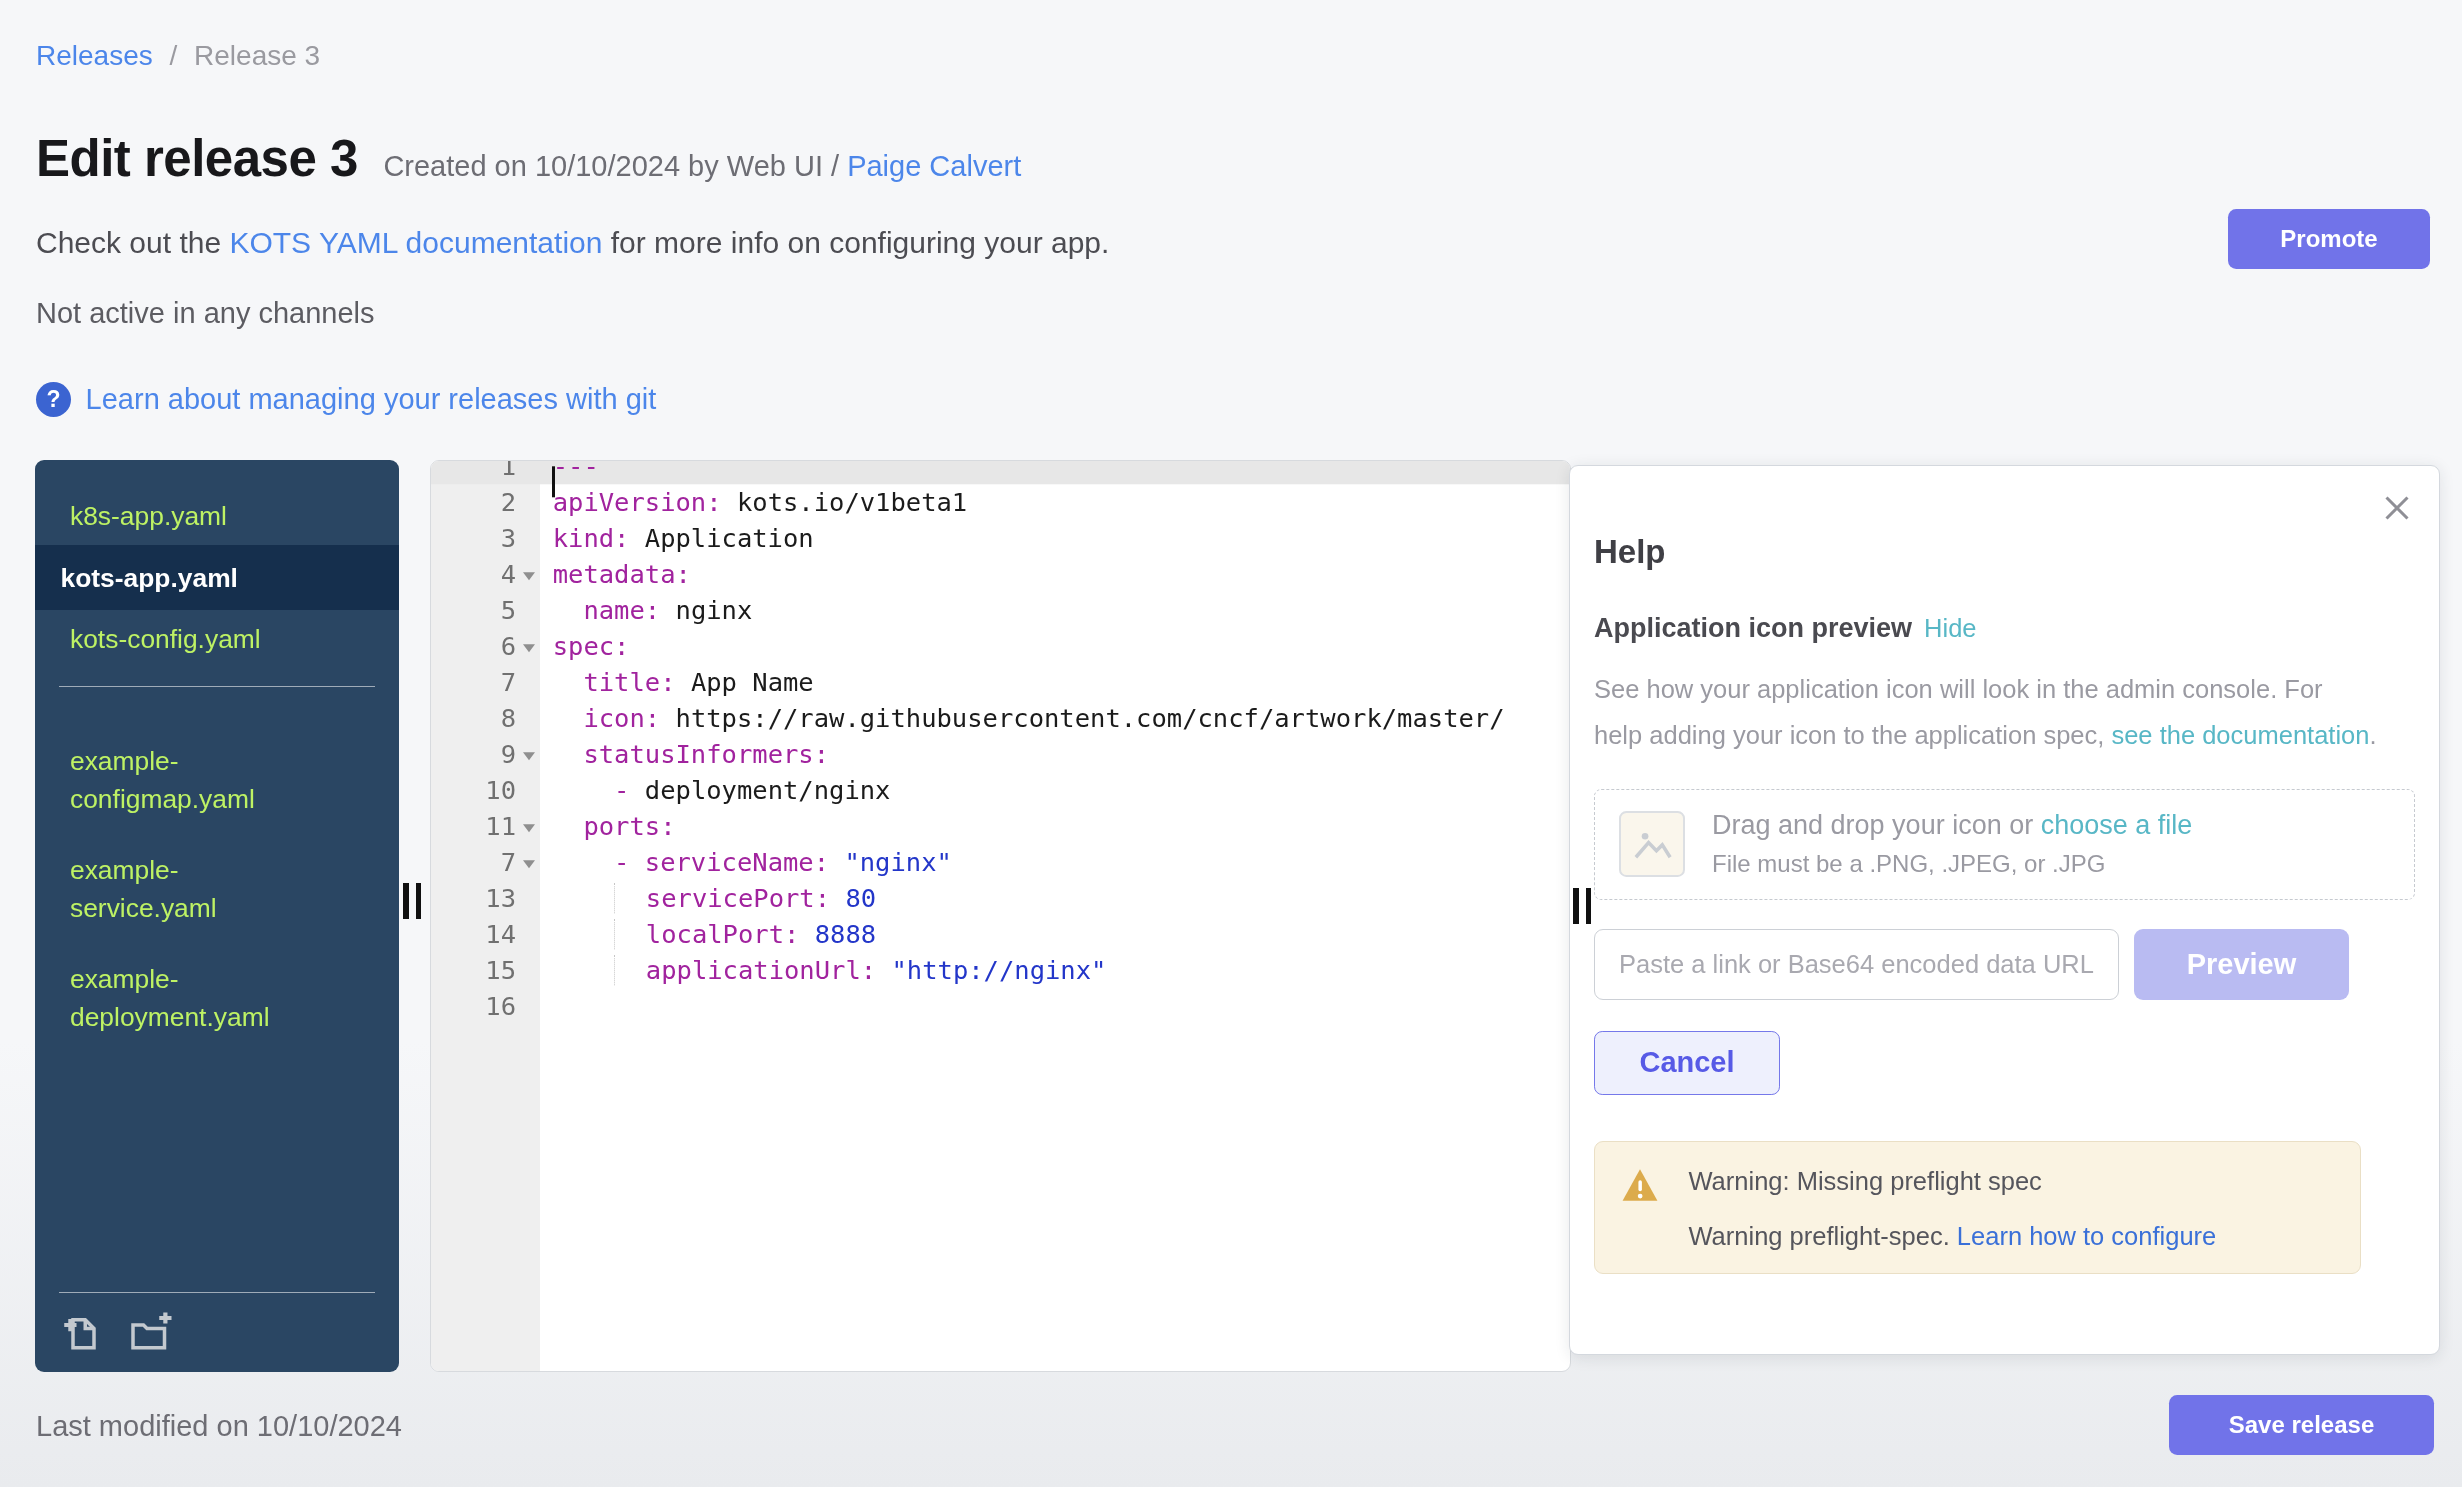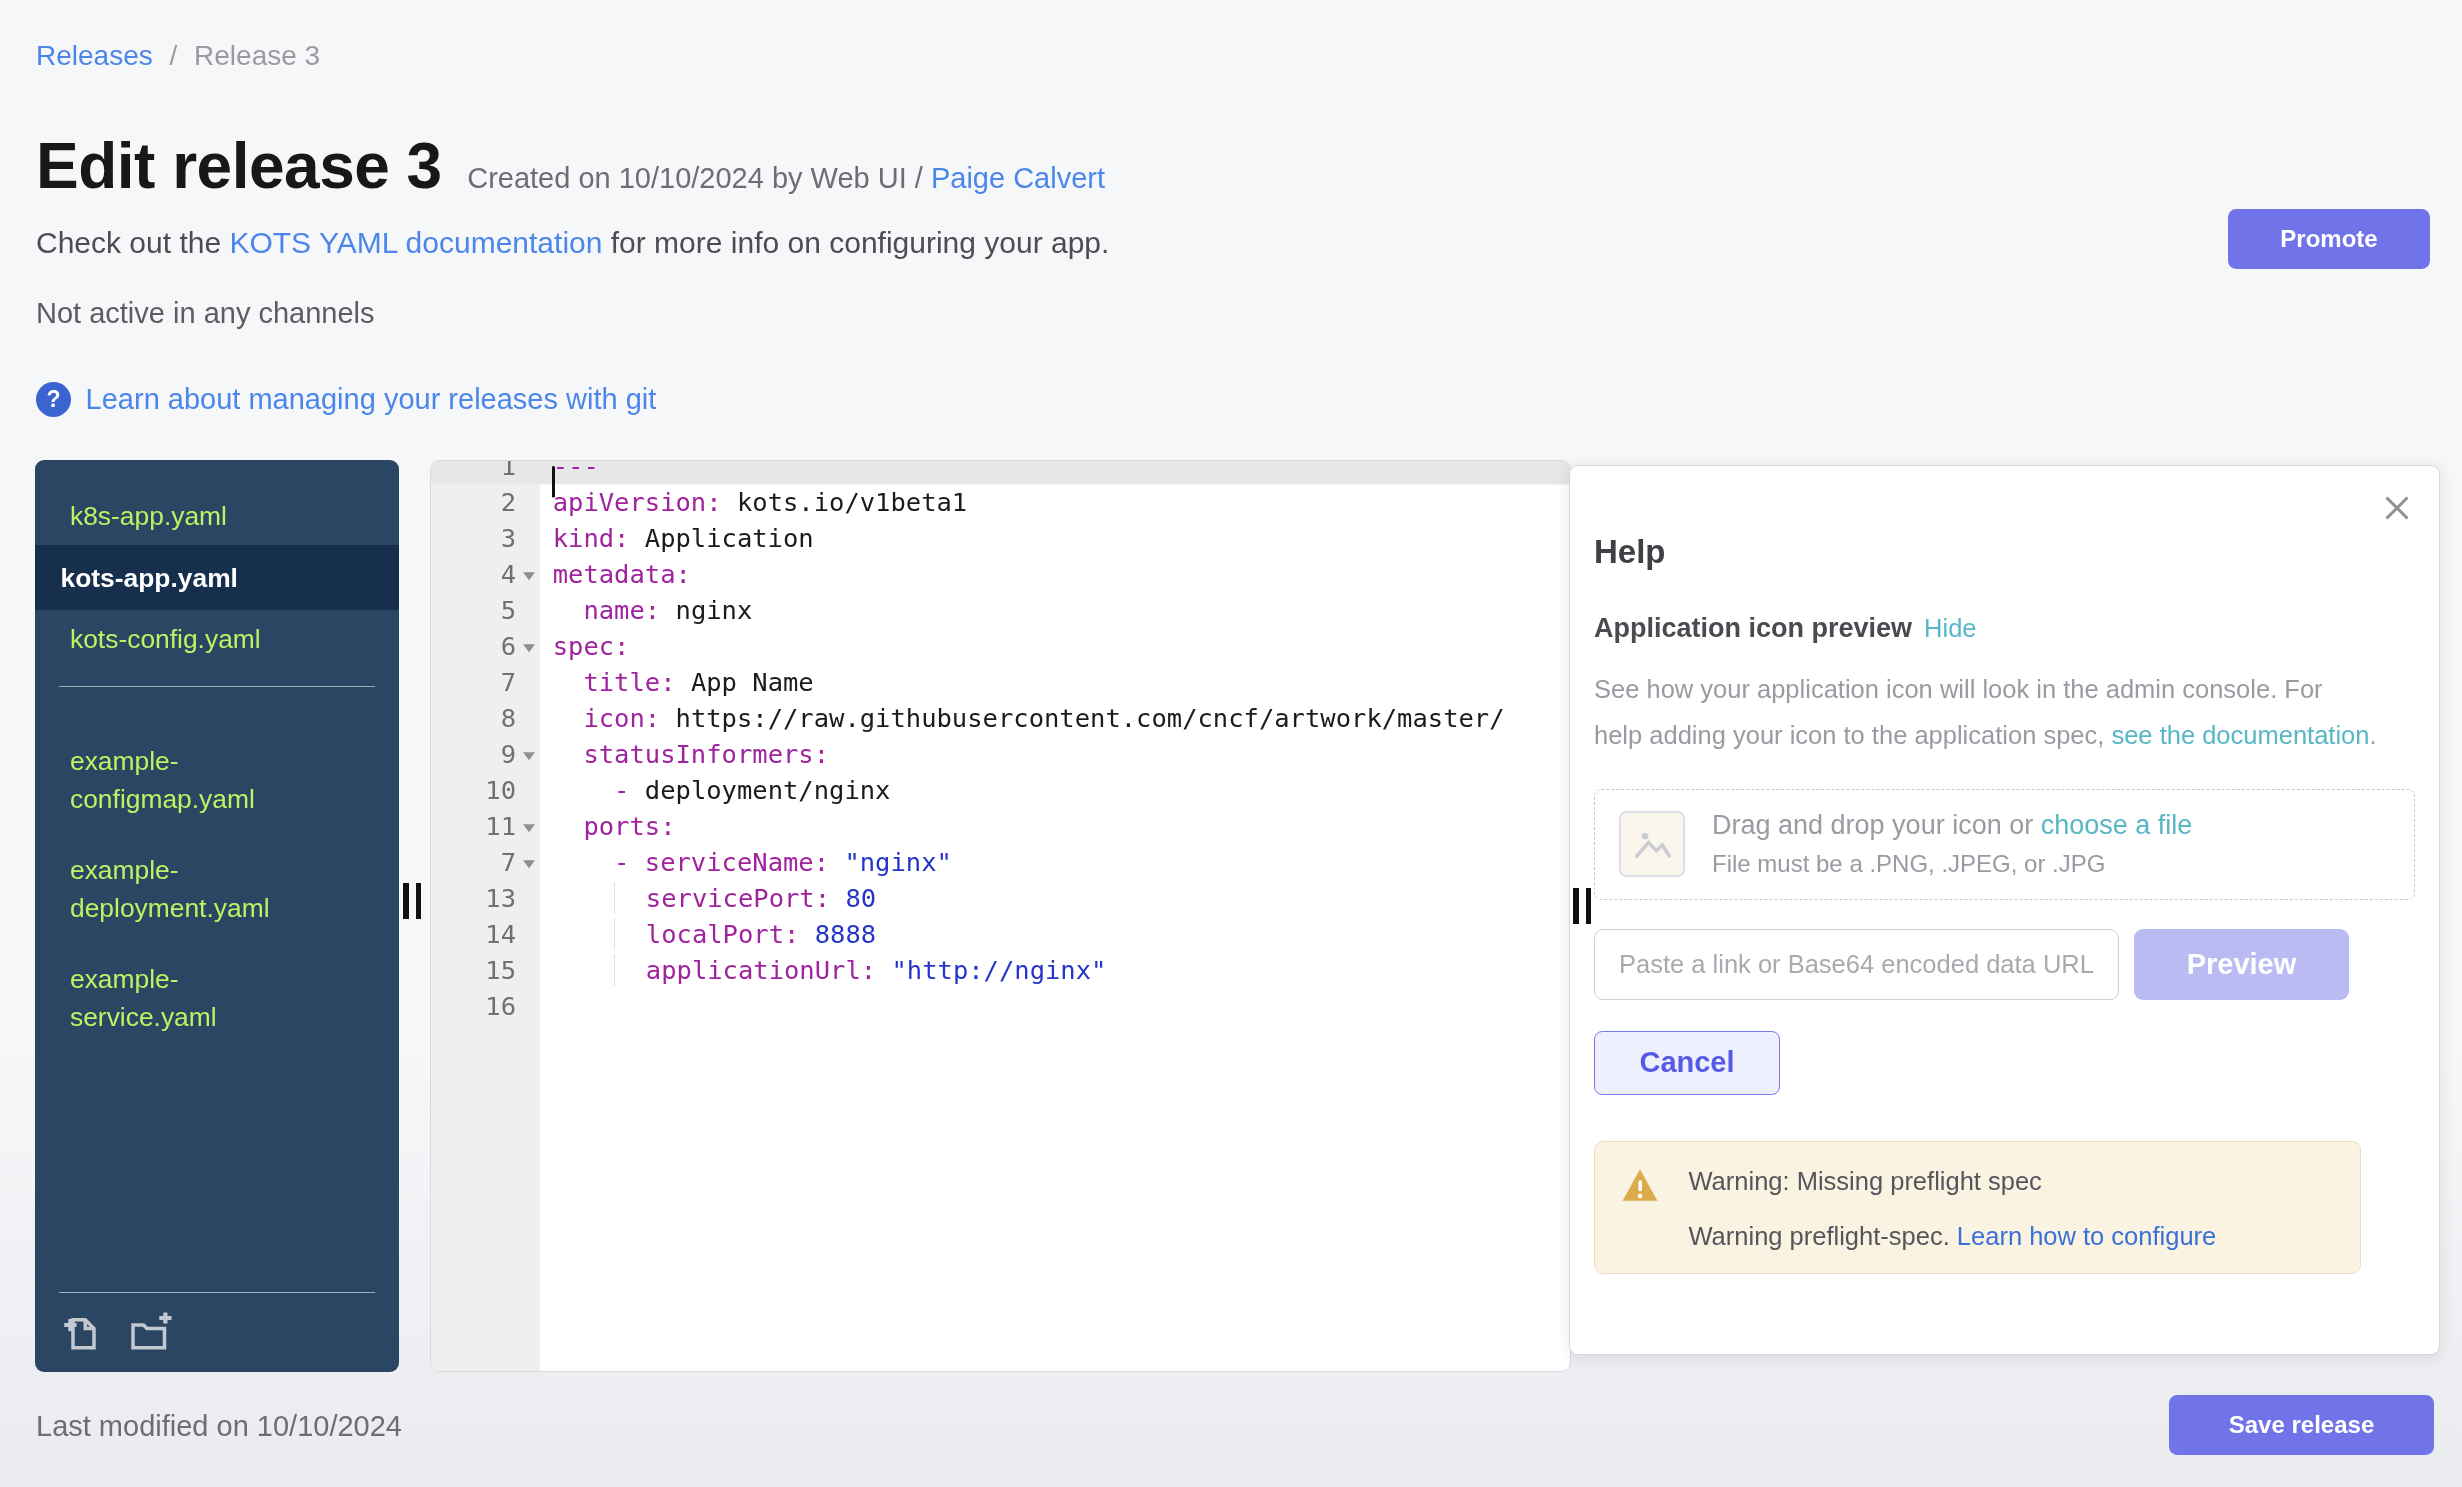--- a/index.html
+++ b/index.html
@@ -11,21 +11,21 @@
   }
   a { text-decoration:none; cursor:pointer; }
   .blue { color:#4c86ea; }
   .teal { color:#58b7c6; }
 
   
   .breadcrumb { position:absolute; left:36px; top:40px; font-size:28px; }
   .bc-sep, .bc-cur { color:#9a9aa0; }
   .bc-sep { margin:0 9px; }
   .title-row { position:absolute; left:36px; top:129px; display:flex; align-items:baseline; gap:25.5px; }
-  .page-title { font-size:64px; font-weight:bold; color:#18181b; letter-spacing:-0.5px; }
+  .page-title { font-size:51px; font-weight:bold; color:#18181b; letter-spacing:-0.5px; }
   .created { font-size:29px; color:#6d6d74; }
   .docs-line { position:absolute; left:36px; top:226px; font-size:30px; color:#4c4c52; }
   .channel-status { position:absolute; left:36px; top:297px; font-size:29px; color:#5c5c62; }
   .git-row { position:absolute; left:36px; top:382px; display:flex; align-items:center; gap:14.6px; }
   .q-circle { width:35px; height:35px; border-radius:50%; background:#3b64d1; color:#fff;
               font-size:23px; font-weight:bold; display:flex; align-items:center; justify-content:center; }
   .git-link { font-size:29px; }
 
   .btn-primary { background:#7173e9; color:#fff; font-weight:bold; font-size:24px;
                  border:none; border-radius:8.2px; height:60px; display:flex;
@@ -144,22 +144,22 @@
 
   <div class="sidebar">
     <ul class="file-list">
         <li>k8s-app.yaml</li>
         <li class="selected">kots-app.yaml</li>
         <li>kots-config.yaml</li>
       </ul>
     <hr class="side-divider">
     <ul class="file-list examples">
         <li>example-configmap.yaml</li>
+        <li>example-service.yaml</li>
         <li>example-deployment.yaml</li>
-        <li>example-service.yaml</li>
       </ul>
     <div class="side-foot">
       <span class="side-icon">
         <svg width="42" height="42" viewBox="0 0 24 24" fill="none" stroke="#c3c9cf" stroke-width="2">
           <path d="M8 5 H15 L20 10 V21 H8 Z"></path>
             <path d="M15 5 V10 H20"></path>
           <path d="M3 8 H10 M6.5 4.5 V11.5" stroke-width="2.4"></path>
         </svg>
       </span>
       <span class="side-icon">

